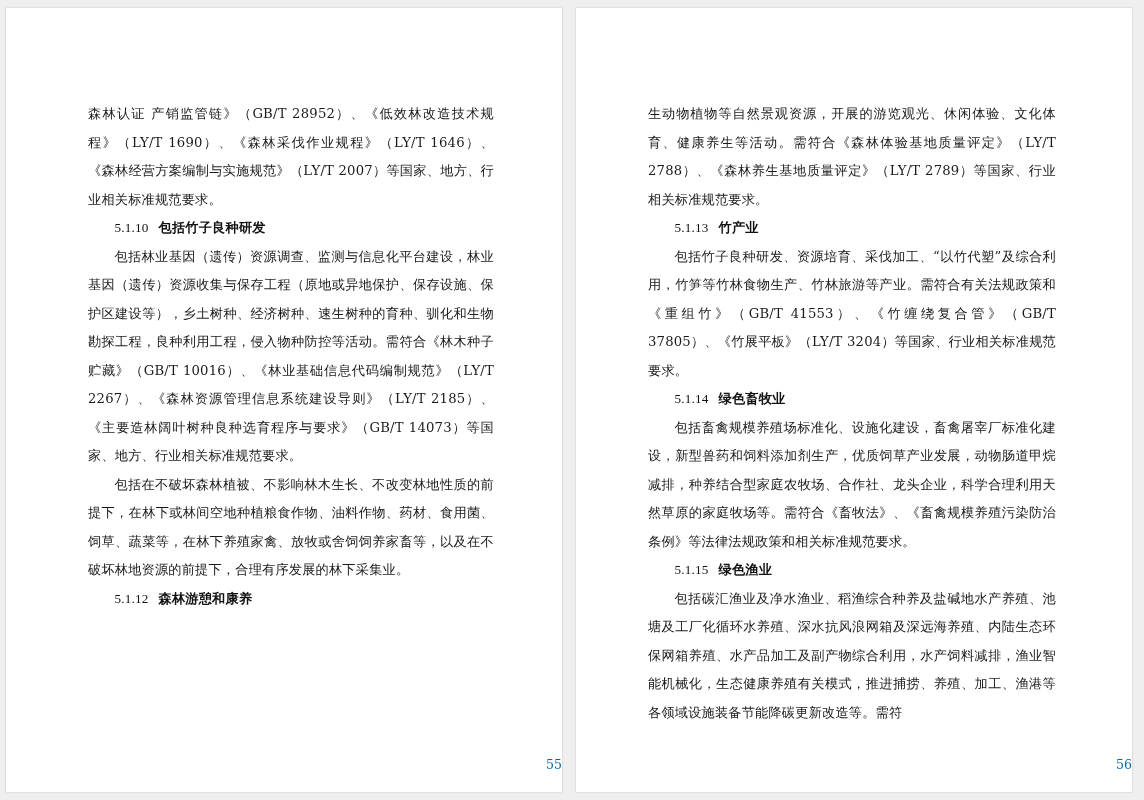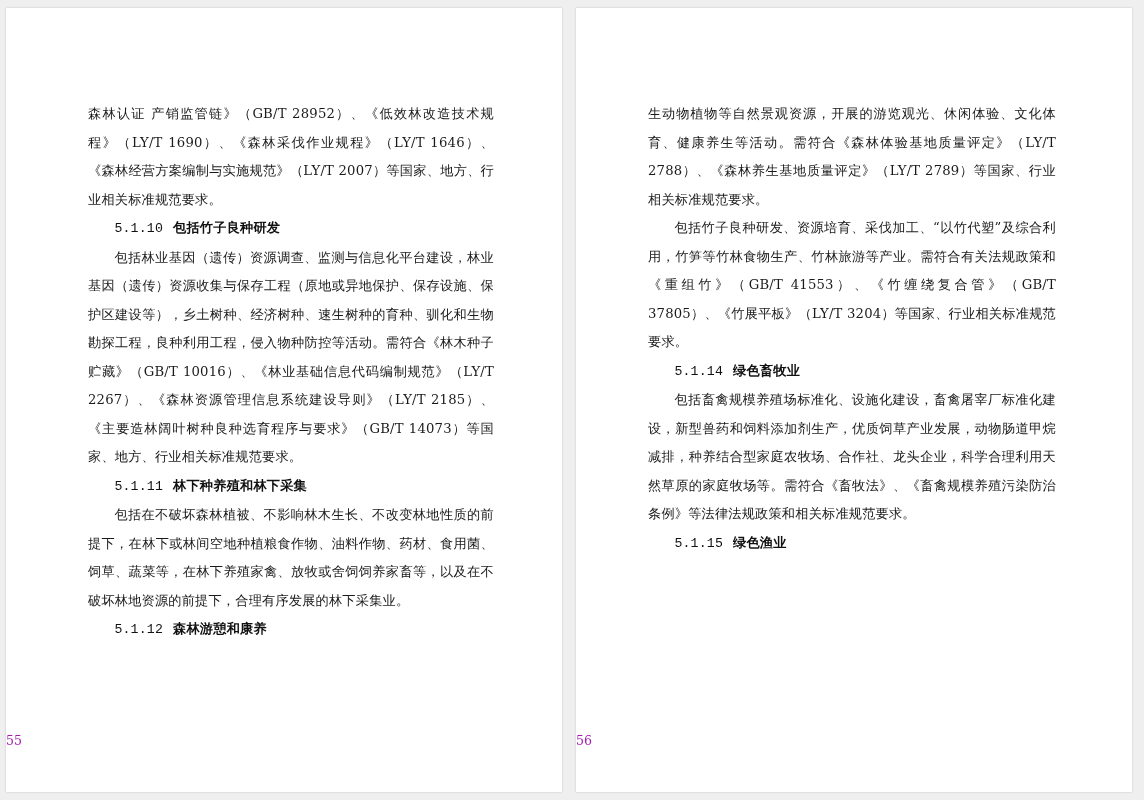--- a/index.html
+++ b/index.html
@@ -57,68 +57,69 @@
   h4.heading {
     margin: 0;
     font-size: 13.2px;
     line-height: 28.5px;
     font-weight: normal;
     color: #111;
     text-indent: 2em;
     letter-spacing: 0.2px;
   }
   h4.heading .num {
-    font-family: Liberation Mono, monospace;
+    font-family: Liberation Serif, serif;
   }
   h4.heading .ttl {
     margin-left: 10px;
     font-weight: bold;
   }
   .page-number {
     position: absolute;
-    bottom: 44px;
+    bottom: 20px;
     left: 0;
     right: 0;
-    text-align: left;
+    text-align: right;
     font-size: 12.5px;
-    color: #a21caf;
+    color: #0369a1;
     font-family: "DejaVu Serif", "Liberation Serif", serif;
   }
 </style>
 </head>
 <body>
 
 <div class="spread">
 
   <div class="page left">
     <div class="page-body">
       <p class="cont">森林认证 产销监管链》（GB/T 28952）、《低效林改造技术规程》（LY/T 1690）、《森林采伐作业规程》（LY/T 1646）、《森林经营方案编制与实施规范》（LY/T 2007）等国家、地方、行业相关标准规范要求。</p>
       <h4 class="heading">
         <span class="num">5.1.10</span><span class="ttl">包括竹子良种研发</span>
       </h4>
       <p class="indent">包括林业基因（遗传）资源调查、监测与信息化平台建设，林业基因（遗传）资源收集与保存工程（原地或异地保护、保存设施、保护区建设等），乡土树种、经济树种、速生树种的育种、驯化和生物勘探工程，良种利用工程，侵入物种防控等活动。需符合《林木种子贮藏》（GB/T 10016）、《林业基础信息代码编制规范》（LY/T 2267）、《森林资源管理信息系统建设导则》（LY/T 2185）、《主要造林阔叶树种良种选育程序与要求》（GB/T 14073）等国家、地方、行业相关标准规范要求。</p>
-      <h4 class="heading">
-        <span class="num">5.1.11</span><span class="ttl">林下种养殖和林下采集</span>
-      </h4>
       <p class="indent">包括在不破坏森林植被、不影响林木生长、不改变林地性质的前提下，在林下或林间空地种植粮食作物、油料作物、药材、食用菌、饲草、蔬菜等，在林下养殖家禽、放牧或舍饲饲养家畜等，以及在不破坏林地资源的前提下，合理有序发展的林下采集业。</p>
       <h4 class="heading">
         <span class="num">5.1.12</span><span class="ttl">森林游憩和康养</span>
       </h4>
     </div>
     <div class="page-number">55</div>
   </div>
 
   <div class="page right">
     <div class="page-body">
       <p class="cont">生动物植物等自然景观资源，开展的游览观光、休闲体验、文化体育、健康养生等活动。需符合《森林体验基地质量评定》（LY/T 2788）、《森林养生基地质量评定》（LY/T 2789）等国家、行业相关标准规范要求。</p>
+      <h4 class="heading">
+        <span class="num">5.1.13</span><span class="ttl">竹产业</span>
+      </h4>
       <p class="indent">包括竹子良种研发、资源培育、采伐加工、“以竹代塑”及综合利用，竹笋等竹林食物生产、竹林旅游等产业。需符合有关法规政策和《重组竹》（GB/T 41553）、《竹缠绕复合管》（GB/T 37805）、《竹展平板》（LY/T 3204）等国家、行业相关标准规范要求。</p>
       <h4 class="heading">
         <span class="num">5.1.14</span><span class="ttl">绿色畜牧业</span>
       </h4>
       <p class="indent">包括畜禽规模养殖场标准化、设施化建设，畜禽屠宰厂标准化建设，新型兽药和饲料添加剂生产，优质饲草产业发展，动物肠道甲烷减排，种养结合型家庭农牧场、合作社、龙头企业，科学合理利用天然草原的家庭牧场等。需符合《畜牧法》、《畜禽规模养殖污染防治条例》等法律法规政策和相关标准规范要求。</p>
       <h4 class="heading">
         <span class="num">5.1.15</span><span class="ttl">绿色渔业</span>
       </h4>
+      <p class="indent">包括碳汇渔业及净水渔业、稻渔综合种养及盐碱地水产养殖、池塘及工厂化循环水养殖、深水抗风浪网箱及深远海养殖、内陆生态环保网箱养殖、水产品加工及副产物综合利用，水产饲料减排，渔业智能机械化，生态健康养殖有关模式，推进捕捞、养殖、加工、渔港等各领域设施装备节能降碳更新改造等。需符</p>
     </div>
     <div class="page-number">56</div>
   </div>
 
 </div>
 
 </body></html>

